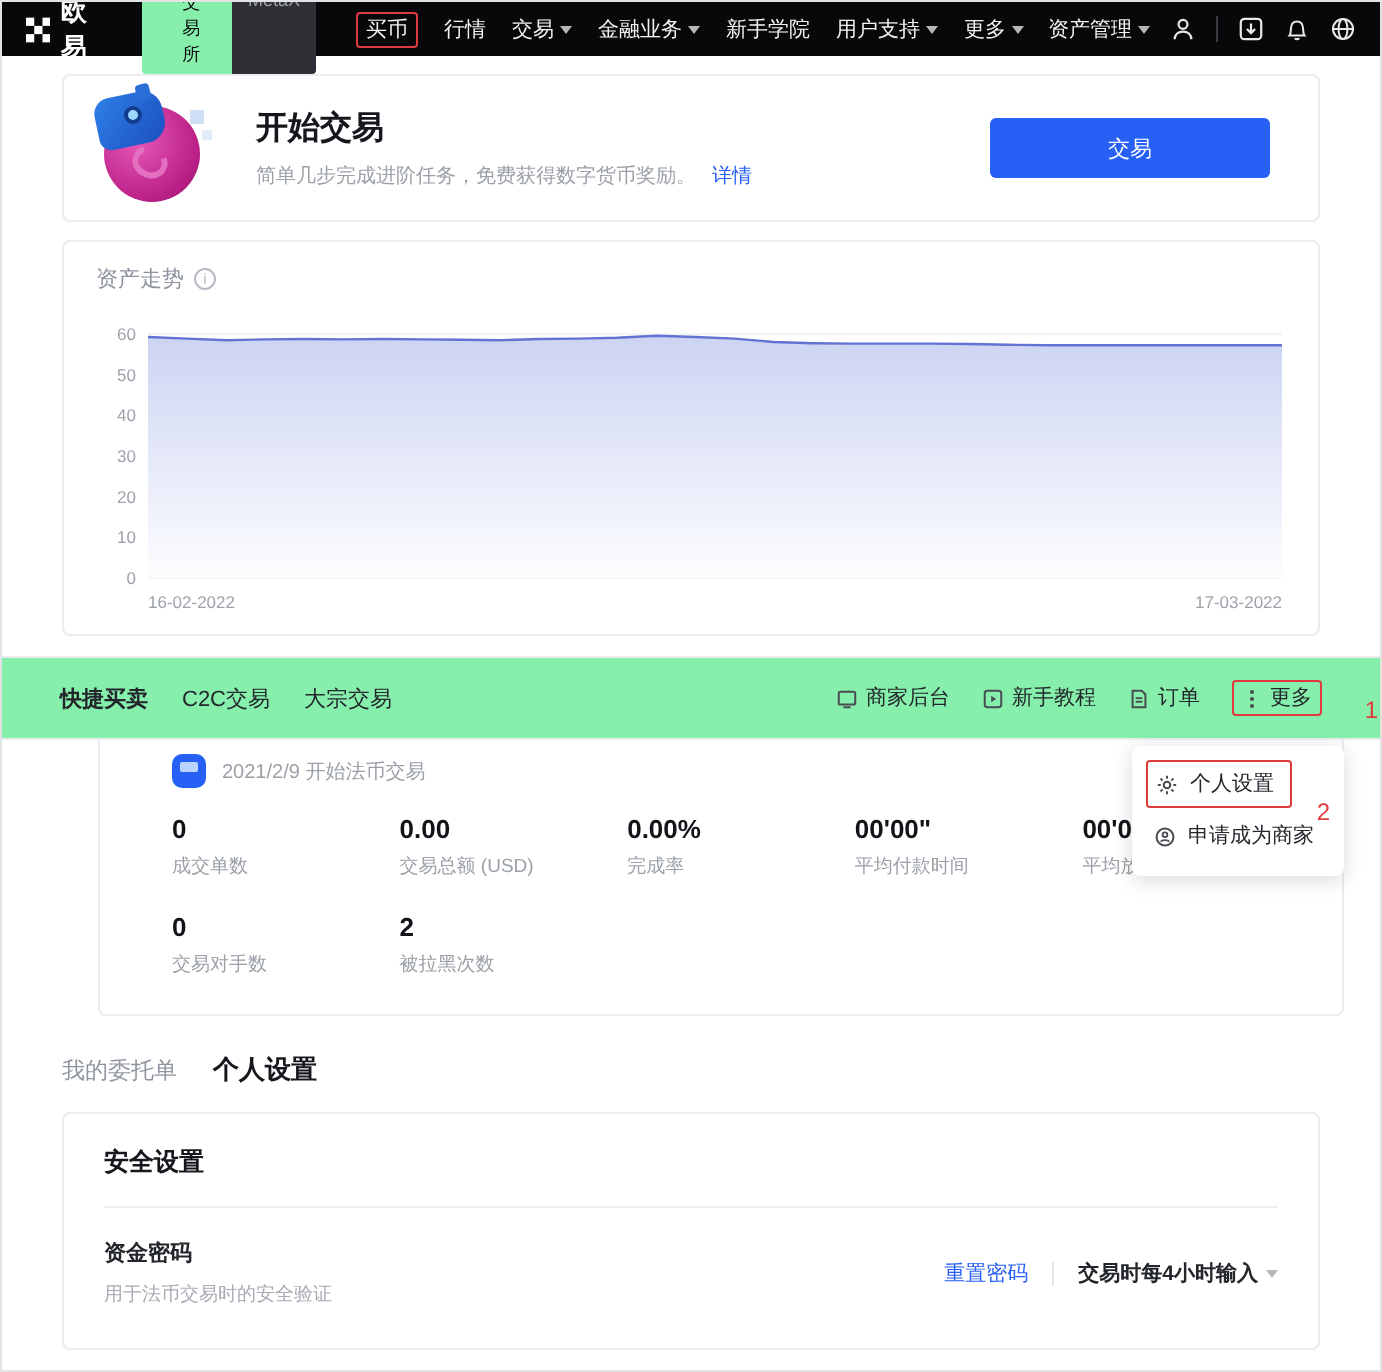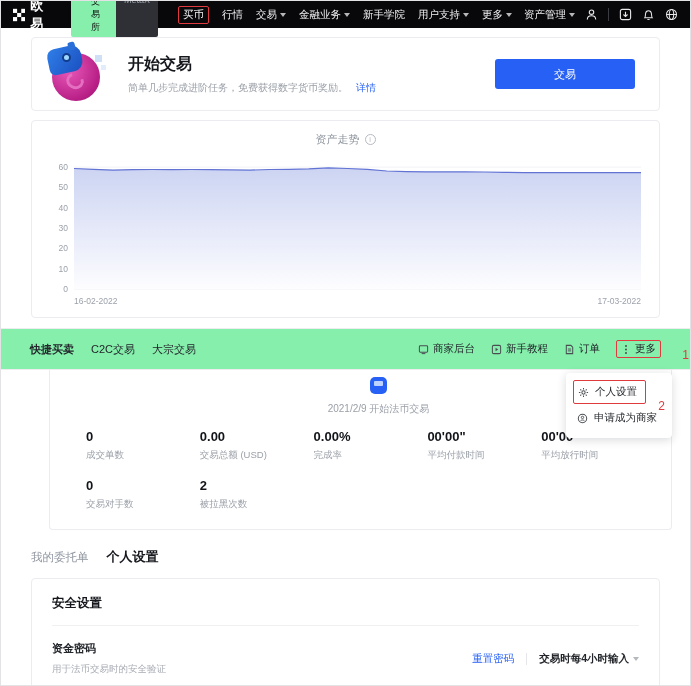--- a/index.html
+++ b/index.html
@@ -40,21 +40,21 @@
   .m-px2 { position:absolute; right:0px; top:20px; width:5px; height:5px; background:#e3ecfa; }
   .m-tail { position:absolute; left:18px; top:28px; width:18px; height:16px; border:3px solid #e46fc0; border-radius:50%; border-top-color:transparent; transform:rotate(25deg); }
   .hero-title { font-size:16px; font-weight:bold; color:#15171c; }
   .hero-sub { margin-top:6px; font-size:10px; color:#9ba0a8; display:flex; gap:8px; align-items:center; }
   .link { color:#2660f5; cursor:pointer; }
   .cta { margin-left:auto; width:140px; height:30px; background:#2660f5; border:none; border-radius:3px;
     color:#fff; font-size:11px; cursor:pointer; font-family:inherit; }
 
   
   .trend { margin-top:9px; padding:11px 16px 4px; height:198px; }
-  .trend-head { display:flex; align-items:center;flex-direction:column; }
+  .trend-head { display:flex; align-items:center; }
   .trend-title { font-size:11px; color:#8d939d; display:flex; align-items:center; gap:5px; }
   .info-ic { width:11px; height:11px; border:1px solid #b6bac2; border-radius:50%; color:#b6bac2; font-size:7.5px;
     display:inline-flex; align-items:center; justify-content:center; font-style:normal; }
   .trend-right { margin-left:auto; display:flex; align-items:center; gap:12px; }
   .range-group { display:flex; background:#f4f5f7; border-radius:3px; padding:1px; }
   .range-btn { font-size:9.5px; padding:3px 9px; color:#5c616a; cursor:pointer; border-radius:2px; white-space:nowrap; }
   .range-btn.sel { background:#fff; border:1px solid #e2e3e8; color:#1f2329; padding:2px 8px; }
 
   
   .tabbar { margin:10px -31px 0; background:#86efac; border-top:1px solid #ededf0; border-bottom:1px solid #ededf0;
@@ -62,21 +62,21 @@
   .tabs { display:flex; gap:17px; }
   .tab { font-size:11px; color:#23262b; cursor:pointer; }
   .tab.first { font-weight:bold; }
   .tabbar-right { margin-left:auto; display:flex; align-items:center; gap:16px; }
   .tb-item { font-size:10.5px; color:#23262b; display:inline-flex; align-items:center; gap:4px; cursor:pointer; }
   .tb-item svg { display:block; }
 
   
   .stats-wrap { position:relative; margin-left:18px; margin-right:-12px; }
   .stats-card { border:1px solid #ececf0; border-top:none; border-radius:0 0 4px 4px; }
-  .member-row { display:flex; align-items:center; gap:8px; padding:7px 0 0 36px; color:#9ba0a8; font-size:10px;flex-direction:column; }
+  .member-row { display:flex; align-items:center; gap:8px; padding:7px 0 0 36px; color:#9ba0a8; font-size:10px; }
   .avatar { width:17px; height:17px; border-radius:5px; background:#2660f5; position:relative; flex:none; }
   .avatar:after { content:""; position:absolute; left:4px; top:4px; width:9px; height:5px; background:#bcd2ff; border-radius:1px; }
   .stats { display:grid; grid-template-columns:repeat(5,1fr); row-gap:16px; padding:13px 16px 18px 36px; }
   .stat-value { font-size:13px; font-weight:bold; color:#121419; }
   .stat-label { font-size:9.5px; color:#9ba0a8; margin-top:5px; }
   .dropdown { position:absolute; top:3px; right:0; width:106px; background:#fff; border-radius:4px;
     box-shadow:0 2px 10px rgba(20,24,40,.16); padding:7px 0 8px; z-index:9; }
   .dd-item { display:flex; align-items:center; gap:6px; font-size:10.5px; color:#23262b; padding:5px 11px; cursor:pointer; white-space:nowrap; }
   .dd-item.boxed { border:1px solid #e03a3e; border-radius:2px; margin:0 26px 2px 7px; padding:4px 4px; }
 

